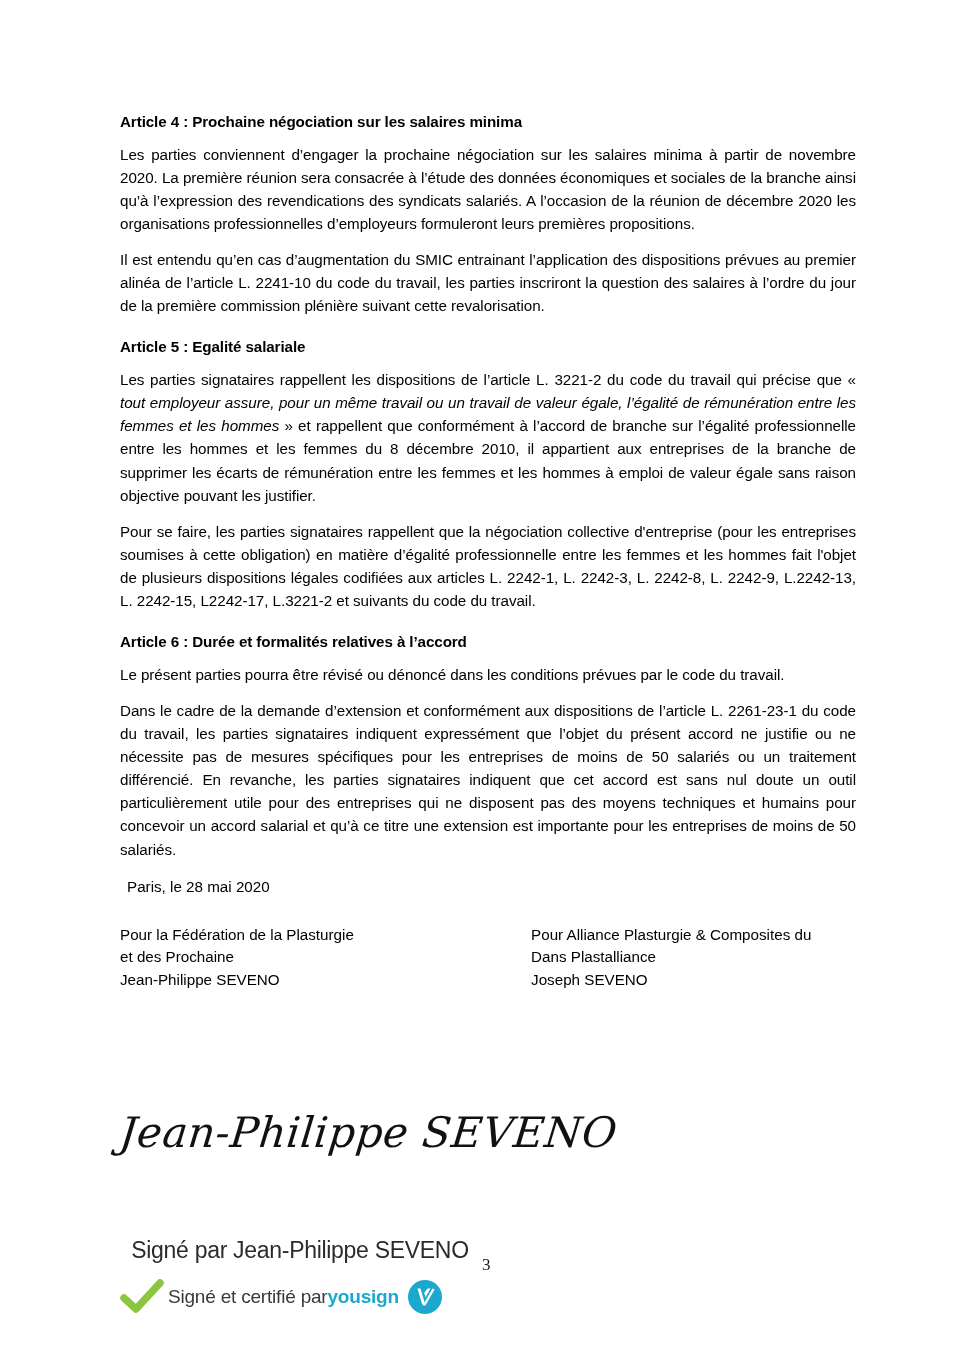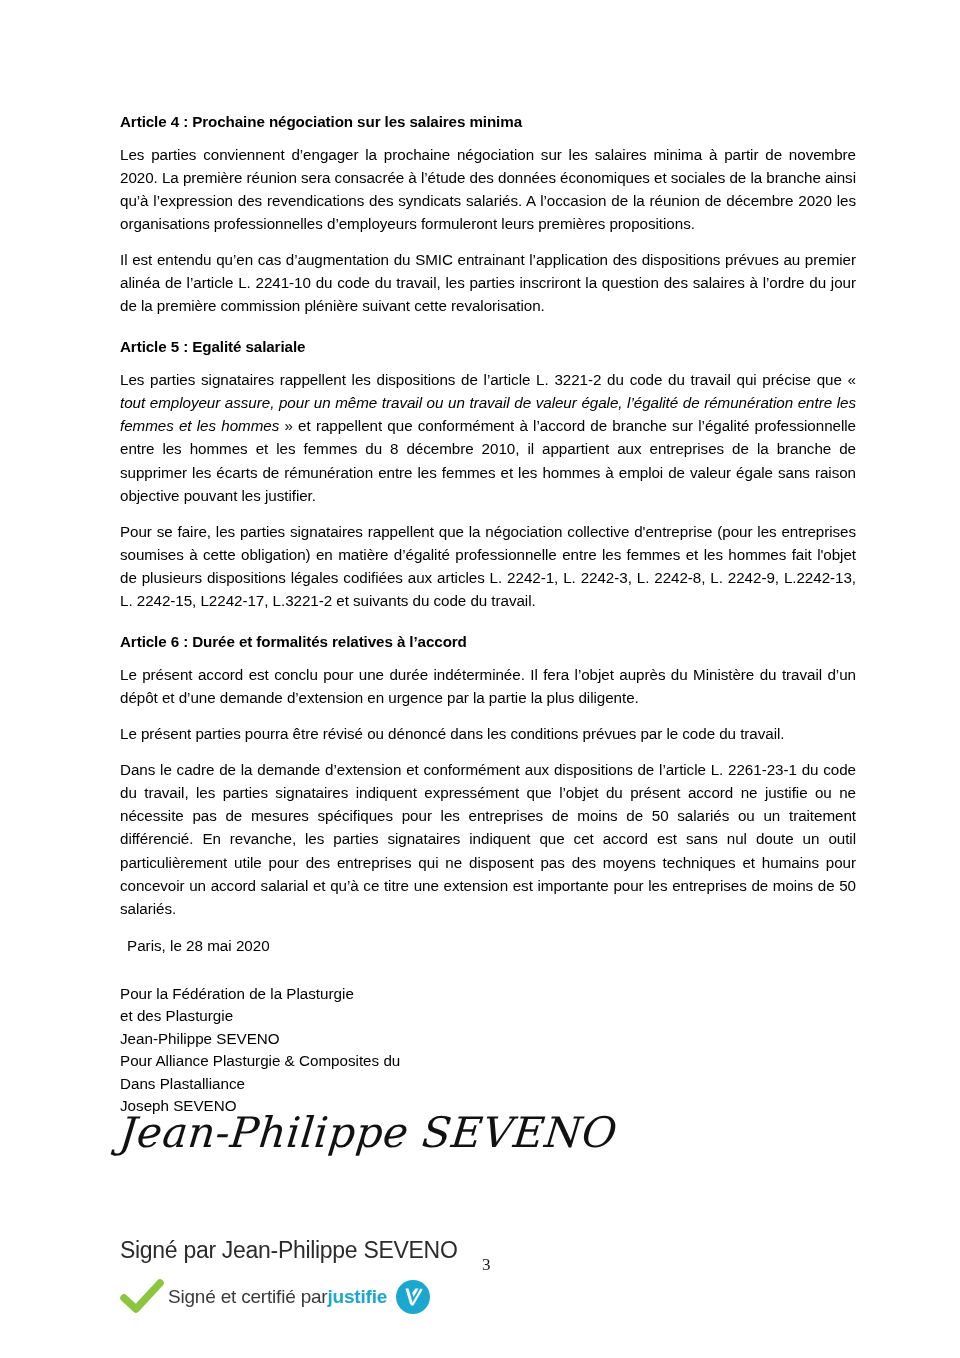--- a/index.html
+++ b/index.html
@@ -63,21 +63,21 @@
     margin: 14px 0 0 7px;
     text-align: left;
   }
 
   
   .sign-block {
     position: relative;
     margin-top: 26px;
     width: 736px;
     display: flex;
-    flex-direction: column;
+    gap: 20px;
   }
   .sign-col {
     font-size: 15.2px;
     line-height: 1.48;
   }
   .sign-col-left { width: 402px; }
   .sign-col-right { width: 334px; }
   .sign-col div { white-space: nowrap; }
 
   
@@ -101,20 +101,21 @@
     top: 1238px;
     width: 360px;
   }
   .cert-line1 {
     font-size: 23px;
     font-weight: 300;
     color: #2b2b2b;
     letter-spacing: -0.3px;
     line-height: 1.1;
     white-space: nowrap;
+    text-align: center;
   }
   .cert-line2 {
     display: flex;
     align-items: center;
     margin-top: 16px;
     white-space: nowrap;
   }
   .check-icon {
     width: 44px;
     height: 36px;
@@ -163,33 +164,32 @@
     <p class="body-par last-in-block">Il est entendu qu’en cas d’augmentation du SMIC entrainant l’application des dispositions prévues au premier alinéa de l’article L. 2241-10 du code du travail, les parties inscriront la question des salaires à l’ordre du jour de la première commission plénière suivant cette revalorisation.</p>
 
     <h2 class="article-heading">Article 5 : Egalité salariale</h2>
 
     <p class="body-par"><span>Les parties signataires rappellent les dispositions de l’article L. 3221-2 du code du travail qui précise que « </span><em class="quoted">tout employeur assure, pour un même travail ou un travail de valeur égale, l’égalité de rémunération entre les femmes et les hommes</em><span> » et rappellent que conformément à l’accord de branche sur l’égalité professionnelle entre les hommes et les femmes du 8 décembre 2010, il appartient aux entreprises de la branche de supprimer les écarts de rémunération entre les femmes et les hommes à emploi de valeur égale sans raison objective pouvant les justifier.</span></p>
 
     <p class="body-par last-in-block">Pour se faire, les parties signataires rappellent que la négociation collective d'entreprise (pour les entreprises soumises à cette obligation) en matière d’égalité professionnelle entre les femmes et les hommes fait l'objet de plusieurs dispositions légales codifiées aux articles L. 2242-1, L. 2242-3, L. 2242-8, L. 2242-9, L.2242-13, L. 2242-15, L2242-17, L.3221-2 et suivants du code du travail.</p>
 
     <h2 class="article-heading">Article 6 : Durée et formalités relatives à l’accord</h2>
 
-    <p class="body-par">Le présent accord est conclu pour une durée indéterminée. Il fera l’objet auprès du Ministère du travail d’un dépôt et d’une demande d’extension en urgence par la partie la plus diligente.</p>
 
     <p class="body-par">Le présent parties pourra être révisé ou dénoncé dans les conditions prévues par le code du travail.</p>
 
     <p class="body-par">Dans le cadre de la demande d’extension et conformément aux dispositions de l’article L. 2261-23-1 du code du travail, les parties signataires indiquent expressément que l’objet du présent accord ne justifie ou ne nécessite pas de mesures spécifiques pour les entreprises de moins de 50 salariés ou un traitement différencié. En revanche, les parties signataires indiquent que cet accord est sans nul doute un outil particulièrement utile pour des entreprises qui ne disposent pas des moyens techniques et humains pour concevoir un accord salarial et qu’à ce titre une extension est importante pour les entreprises de moins de 50 salariés.</p>
 
     <div class="date-line">Paris, le 28 mai 2020</div>
 
     <div class="sign-block">
 
       <div class="sign-col sign-col-left">
         <div>Pour la Fédération de la Plasturgie</div>
-        <div>et des Plasturgie</div>
+        <div>et des Prochaine</div>
         <div>Jean-Philippe SEVENO</div>
       </div>
 
       <div class="sign-col sign-col-right">
         <div>Pour Alliance Plasturgie &amp; Composites du</div>
         <div>Dans Plastalliance</div>
         <div>Joseph SEVENO</div>
       </div>
 
     </div>
@@ -202,21 +202,21 @@
 
     <div class="cert-line1">Signé par Jean-Philippe SEVENO</div>
 
     <div class="cert-line2">
 
       <svg class="check-icon" viewBox="0 0 44 36">
         <path d="M4 19 L16 30 L40 4" fill="none" stroke="#8CC63F" stroke-width="7.5" stroke-linecap="round" stroke-linejoin="round"></path>
       </svg>
 
       <span class="cert-text">Signé et certifié par </span>
-        <span class="cert-brand" style="color:#1CA8CE">justifie</span>
+        <span class="cert-brand" style="color:#1CA8CE">yousign</span>
 
       <svg class="yousign-logo" viewBox="0 0 34 34">
         <circle cx="17" cy="17" r="17" fill="#1CA8CE"></circle>
         <path d="M9.5 8.5 L14.2 24.5 L17.2 24.5 L12.5 8.5 Z" fill="#ffffff"></path>
         <path d="M24.5 8.5 L14.8 25.6 L17.4 25.6 L26.6 9.6 Z" fill="#ffffff"></path>
         <path d="M19.5 8.5 L22.4 8.5 L17.6 17.2 L16.2 13.0 Z" fill="#ffffff"></path>
       </svg>
 
     </div>
   </div>

